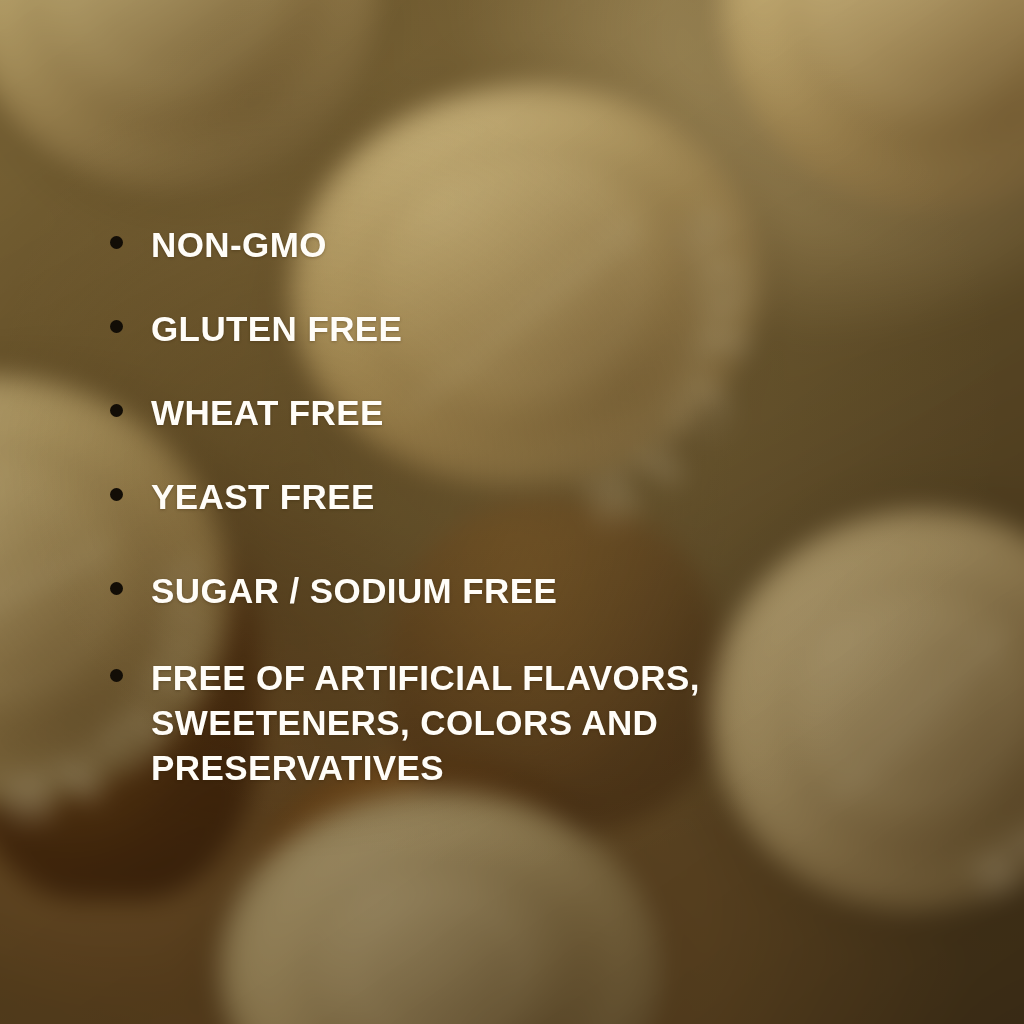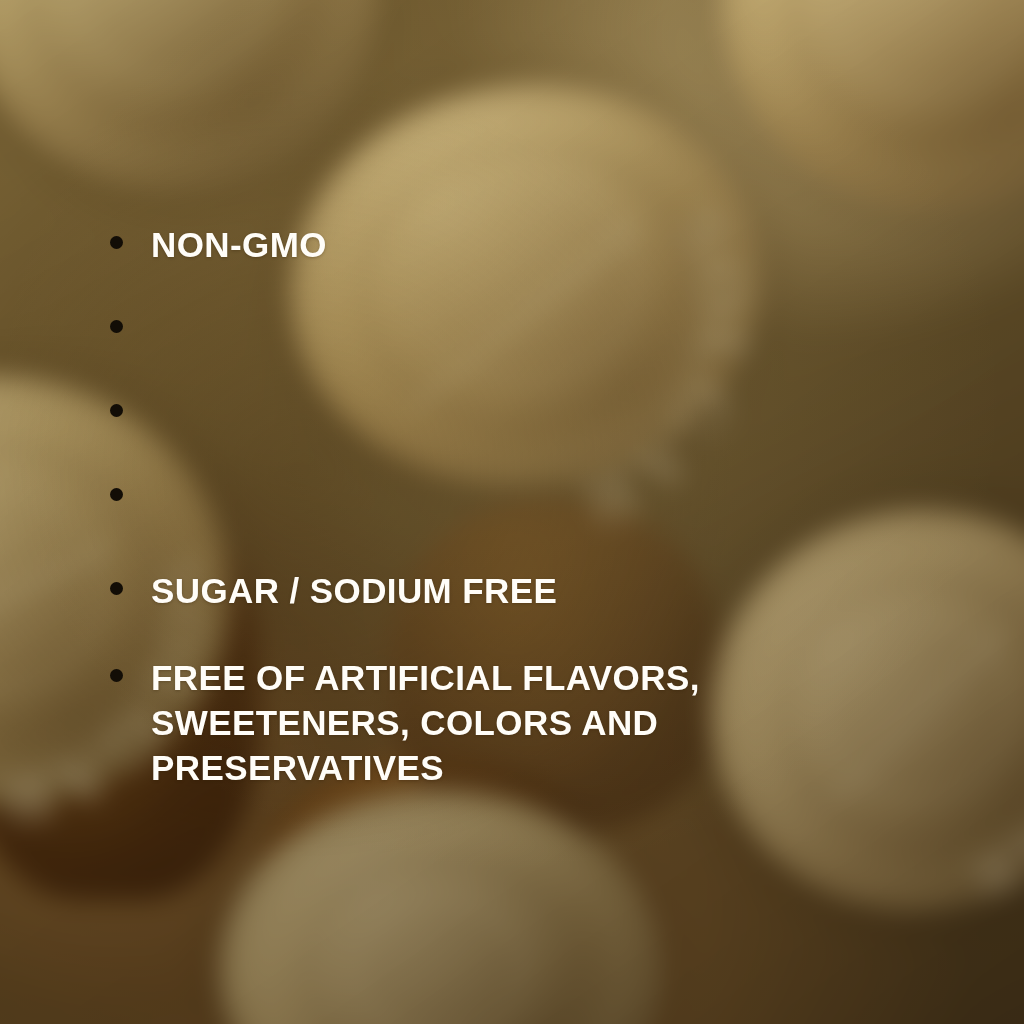--- a/index.html
+++ b/index.html
@@ -256,26 +256,29 @@
   <div class="wash"></div>
   <div class="wash2"></div>
 
   <ul class="benefits">
     <li class="benefit" style="top:222px;">
       <span class="bullet"></span>
       <span class="benefit-label">NON-GMO</span>
     </li>
     <li class="benefit" style="top:306px;">
       <span class="bullet"></span>
+      <span class="benefit-label">GLUTEN FREE</span>
     </li>
     <li class="benefit" style="top:390px;">
       <span class="bullet"></span>
+      <span class="benefit-label">WHEAT FREE</span>
     </li>
     <li class="benefit" style="top:474px;">
       <span class="bullet"></span>
+      <span class="benefit-label">YEAST FREE</span>
     </li>
     <li class="benefit" style="top:568px;text-align:right;">
       <span class="bullet"></span>
       <span class="benefit-label">SUGAR / SODIUM FREE</span>
     </li>
     <li class="benefit" style="top:655px;">
       <span class="bullet"></span>
       <span class="benefit-label">FREE OF ARTIFICIAL FLAVORS,
 SWEETENERS, COLORS AND
 PRESERVATIVES</span>

